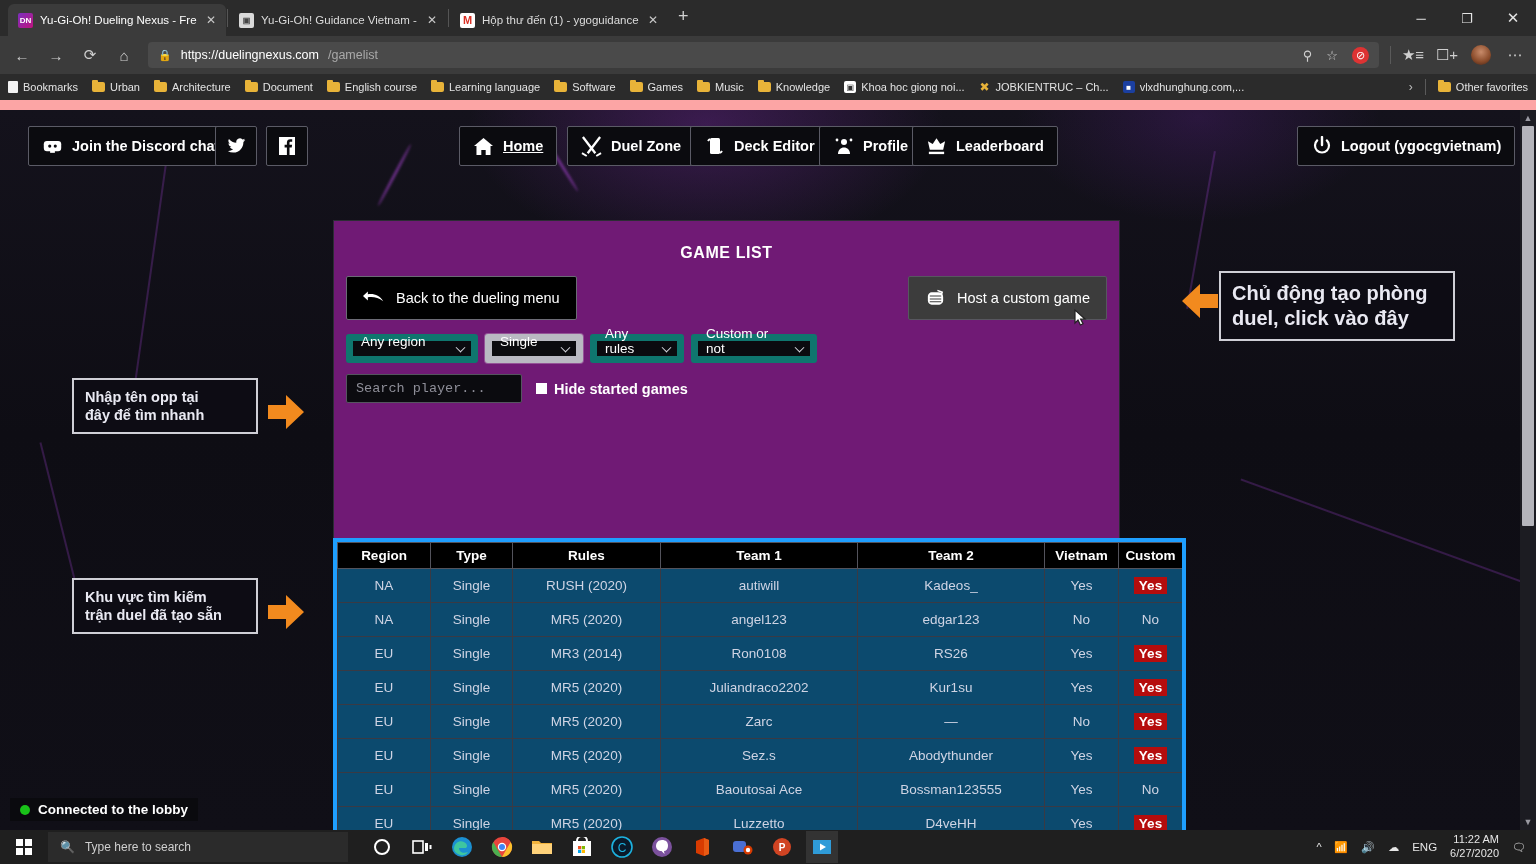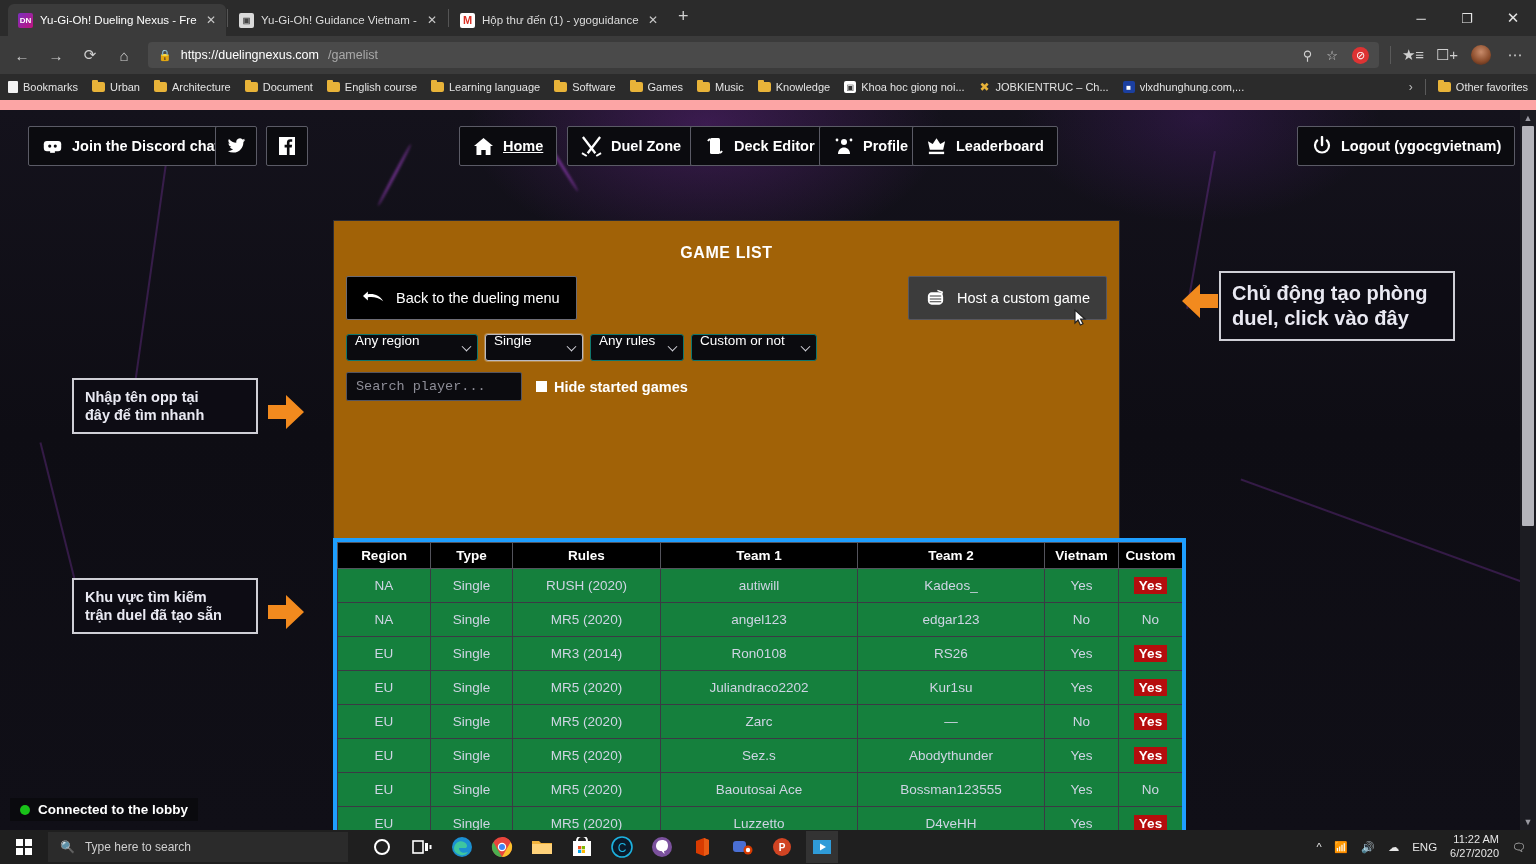--- a/index.html
+++ b/index.html
@@ -135,21 +135,21 @@
     background: #0b0b0f; border: 1px solid #5b5b66;
     display: flex; align-items: center; gap: 9px;
     padding: 0 13px; color: #fff; font-size: 14.5px; font-weight: bold;
     border-radius: 2px;
   }
   .nv-ico { width: 21px; height: 21px; flex:none; display:flex; align-items:center; justify-content:center; }
 
   
   .panel {
     position: absolute; left: 333px; top: 110px; width: 787px; height: 612px;
-    background: #a16207; border: 1px solid #2c2c34;
+    background: #701a75; border: 1px solid #2c2c34;
   }
   .panel-title {
     text-align: center; color: #fff; font-size: 16px; font-weight: bold;
     letter-spacing: 0.6px; padding-top: 23px;
   }
   .row1 {
     display: flex; align-items: center; padding: 14px 12px 0 12px; position: relative;
   }
   .btn-dark {
     background: #000; border: 1px solid #6b6b75; color: #fff;
@@ -157,21 +157,21 @@
     padding: 0 16px; border-radius: 2px;
   }
   .btn-grey {
     background: #3c3c3c; border: 1px solid #57575f; color: #fff;
     font-size: 14.5px; height: 44px; display:flex; align-items:center; gap:11px;
     padding: 0 16px; border-radius: 2px;
   }
   .duels-count { color: #fff; font-size: 14px; position:absolute; left:0; right:0; text-align:center; pointer-events:none;}
   .filters { display:flex; gap: 7px; padding: 14px 12px 0 12px; }
   .sel {
-    background: #0b0b0f; border: 1px solid #0f766e; color: #fff;
+    background: #0b0b0f; border: 7px solid #0f766e; color: #fff;
     font-size: 13.5px; height: 27px; border-radius: 3px;
     padding: 0 24px 15px 8px; position: relative;
     display:flex; align-items:center;
   }
   .sel.focused { border-color: #b9b9c2; box-shadow: 0 0 0 1px rgba(255,255,255,0.25); }
   .sel .cv {
     position:absolute; right:7px; top:50%; width:7px; height:7px;
     border-right:1.6px solid #d8d8e0; border-bottom:1.6px solid #d8d8e0;
     transform: translateY(-70%) rotate(45deg);
   }
@@ -191,21 +191,21 @@
     border: 4px solid #1e9fff; background: #000;
     overflow: hidden;
   }
   table { border-collapse: collapse; width: 100%; table-layout: fixed; }
   th {
     color: #fff; font-size: 13.5px; font-weight: bold; height: 26px;
     border: 1px solid #53535c; background: #000;
   }
   td {
     color: #cfd4e4; font-size: 13.5px; height: 34px; text-align: center;
-    border: 1px solid #3a3a44; background: #15803d;
+    border: 1px solid #3a3a44; background: #0c4a6e;
   }
   td.custom-yes span {
     background: #b50d0d; color: #fff; padding: 1px 5px; font-weight: bold;
   }
 
   
   .anno {
     position: absolute; background: #0d0c14; border: 2px solid #cfcfd6;
     color: #e9e9f2; font-weight: bold; padding: 8px 11px; line-height: 1.25;
   }

